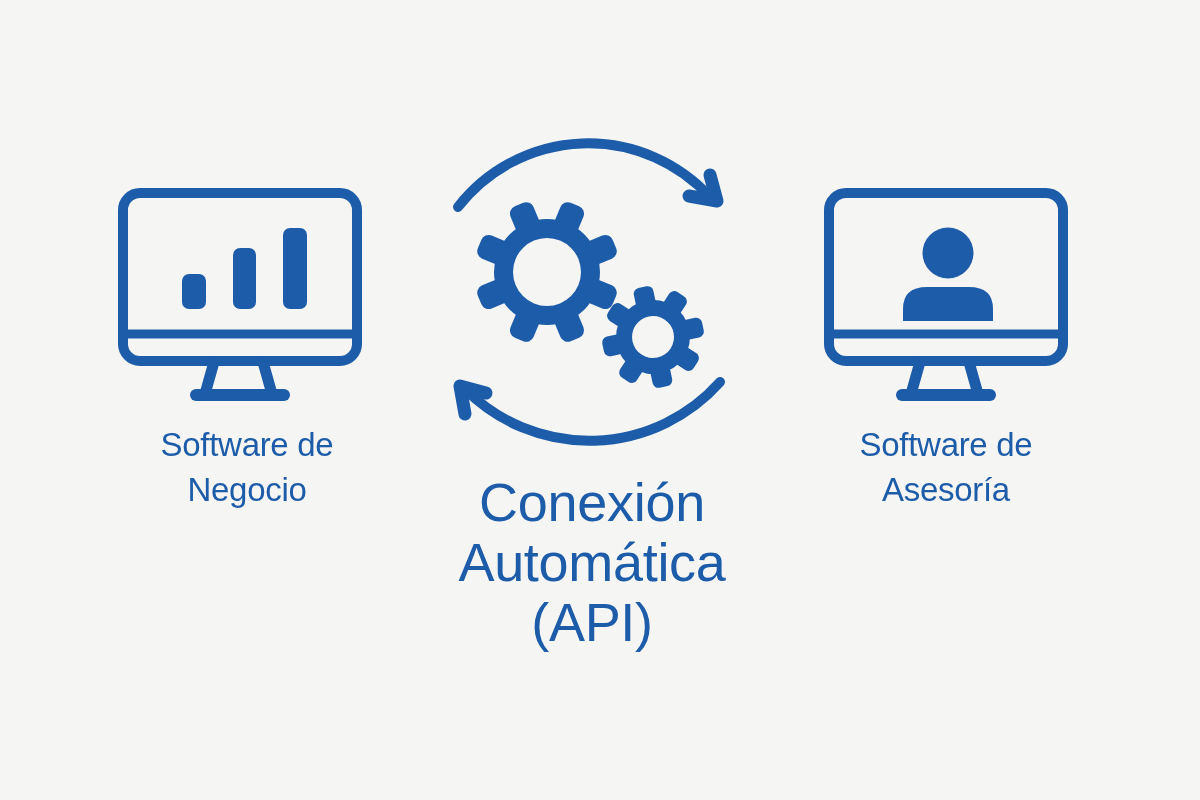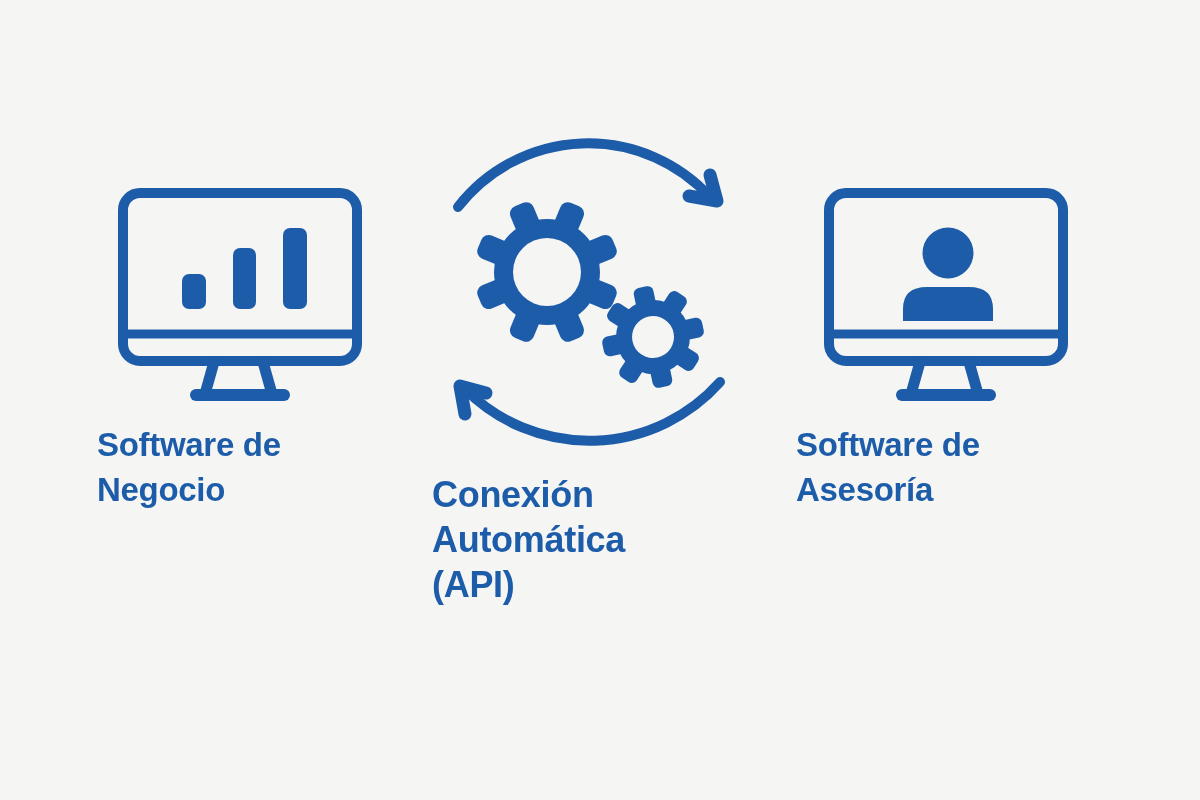--- a/index.html
+++ b/index.html
@@ -15,36 +15,36 @@
   }
   #canvas{
     position:relative;
     width:1200px;height:800px;
     background:var(--bg);
   }
   .icon{color:var(--accent);position:absolute;display:block;}
   .node-label{
     position:absolute;
     color:var(--accent);
-    font-weight:700;
-    text-align:left;
+    font-weight:400;
+    text-align:center;
     white-space:pre-line;
     letter-spacing:-0.3px;
   }
   .side-label{
     font-size:33px;
     line-height:45px;
     width:300px;
   }
   #label-left{left:97px;top:422px;}
   #label-right{left:796px;top:422px;}
   #label-center{
     left:432px;top:472px;width:320px;
-    font-size:36px;
-    line-height:45px;
+    font-size:54px;
+    line-height:60px;
   }
   #icon-left{left:118px;top:188px;}
   #icon-right{left:824px;top:188px;}
   #icon-center{left:448px;top:135px;}
 </style>
 </head>
 <body>
 
 <div id="canvas">
 

